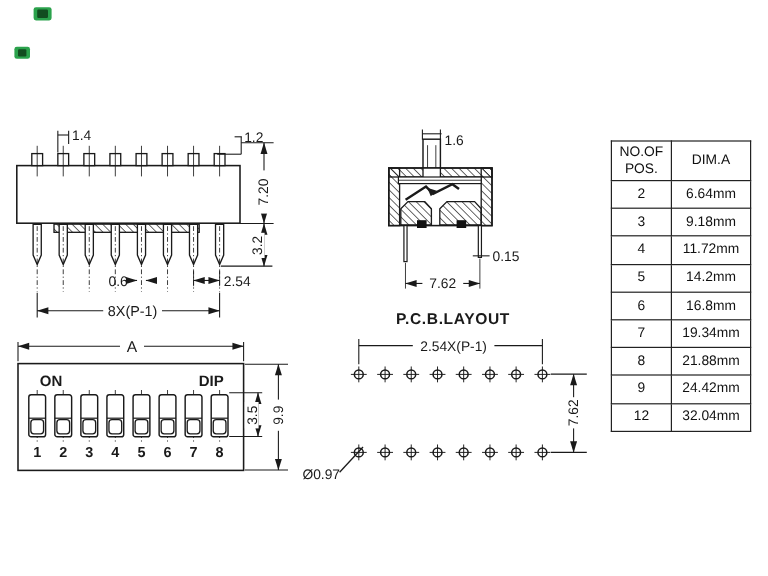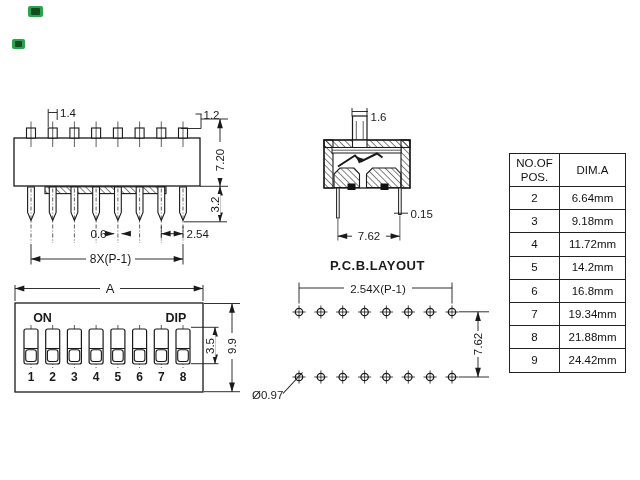--- a/index.html
+++ b/index.html
@@ -15,21 +15,21 @@
   .end{text-anchor:end;}
   .ln{fill:#fff;stroke:#1a1a1a;stroke-width:1.3px;}
   .ln2{fill:none;stroke:#1a1a1a;stroke-width:1.1px;}
   .dim{fill:none;stroke:#1a1a1a;stroke-width:0.9px;}
   .thin{fill:none;stroke:#1a1a1a;stroke-width:0.7px;}
   .cl{fill:none;stroke:#1a1a1a;stroke-width:0.7px;stroke-dasharray:4 2 1 2;}
   .hatchbox{fill:url(#hatch);stroke:#1a1a1a;stroke-width:1.1px;}
   .wbg{fill:#ffffff;stroke:none;}
   
   .tblwrap{position:absolute;left:509px;top:117px;}
-  table.dims{border-collapse:collapse;width:116px;table-layout:fixed;margin-top:36px;}
+  table.dims{border-collapse:collapse;width:116px;table-layout:fixed;}
   table.dims th,table.dims td{border:1.3px solid #222;text-align:center;vertical-align:middle;
       font-size:11.5px;color:#111;padding:0;font-weight:normal;line-height:1.25;}
   table.dims thead tr{height:33px;}
   table.dims tbody tr{height:23.2px;}
   .c1{width:50px;}.c2{width:66px;}
   
   .marker{position:absolute;border-radius:2px;}
   .marker .inner{position:absolute;left:3px;top:2px;right:3px;bottom:2px;border-radius:1px;}
   #m1{left:28px;top:6px;width:15px;height:11px;}
   #m2{left:12px;top:39px;width:13px;height:10px;}
@@ -294,17 +294,21 @@
             <td>19.34mm</td>
           </tr>
         <tr>
             <td>8</td>
             <td>21.88mm</td>
           </tr>
         <tr>
             <td>9</td>
             <td>24.42mm</td>
           </tr>
+        <tr>
+            <td>12</td>
+            <td>32.04mm</td>
+          </tr>
       </tbody>
     </table>
   </div>
 
 </div>
 
 </body></html>

